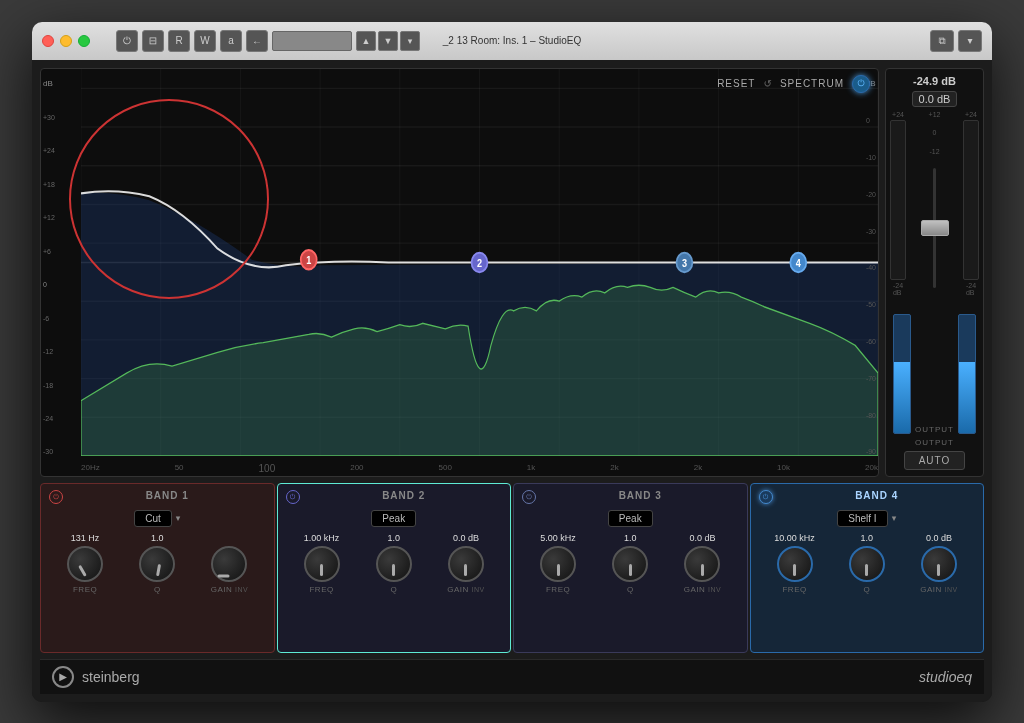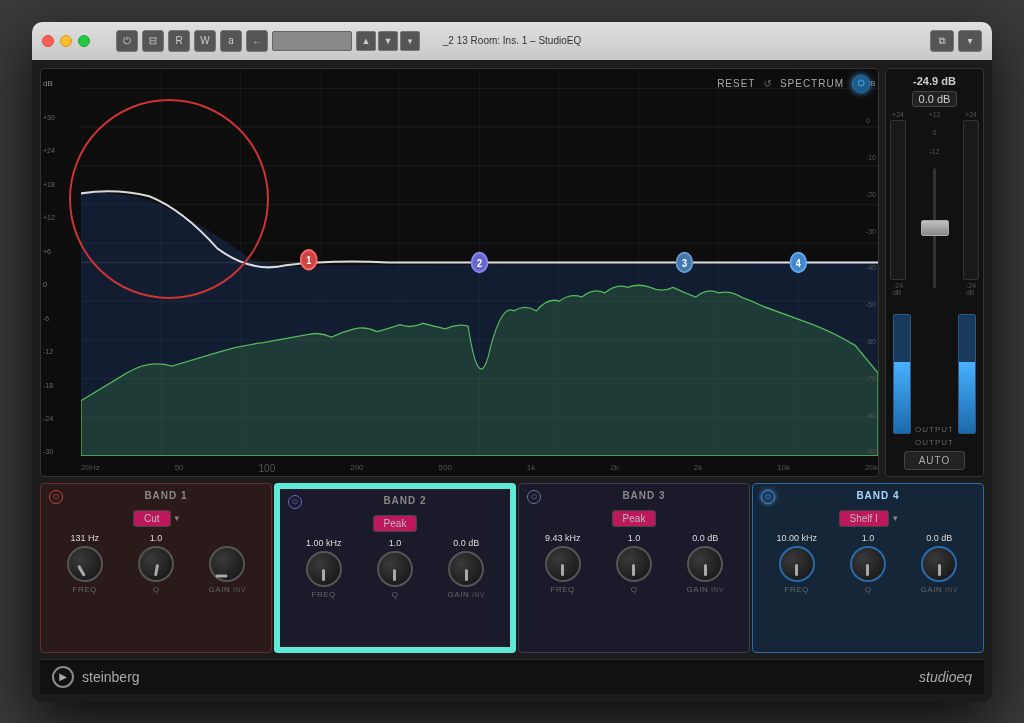--- a/index.html
+++ b/index.html
@@ -237,21 +237,21 @@
 
     .band-section {
       flex: 1;
       border-radius: 4px;
       padding: 6px 8px;
       display: flex;
       flex-direction: column;
       gap: 6px;
     }
     .band-1 { background: #2a1a1a; border: 1px solid #6a2a2a; }
-    .band-2 { background: #1a1a2a; border: 6px solid #5eead4; }
+    .band-2 { background: #1a1a2a; border: 1px solid #5eead4; }
     .band-3 { background: #1a1a2a; border: 1px solid #3a3a5a; }
     .band-4 { background: #1a2a3a; border: 1px solid #2a5a8a; }
 
     .band-header {
       display: flex;
       gap: 6px;
     }
     .band-power {
       width: 14px; height: 14px;
       border-radius: 50%;
@@ -271,21 +271,21 @@
     }
     .band-4 .band-title { color: #aad4ff; }
 
     .band-type-select {
       display: flex;
       align-items: center;
       justify-content: center;
       gap: 4px;
     }
     .band-type-btn {
-      background: #be185d;
+      background: #000000;
       border: 1px solid #444;
       border-radius: 3px;
       color: #bbb;
       font-size: 10px;
       padding: 2px 10px;
       cursor: pointer;
     }
     .band-type-arrow {
       color: #888; font-size: 9px; cursor: pointer;
     }
@@ -635,21 +635,21 @@
       <div class="band-section band-3">
         <div class="band-header">
           <div class="band-power" style="border-color:#6677aa;color:#6677aa;">⏻</div>
           <span class="band-title">BAND 3</span>
         </div>
         <div class="band-type-select">
           <button class="band-type-btn">Peak</button>
         </div>
         <div class="band-params">
           <div class="param-group">
-            <span class="param-value">9.43 kHz</span>
+            <span class="param-value">5.00 kHz</span>
             <div class="param-knob band-freq"></div>
             <span class="param-label">FREQ</span>
           </div>
           <div class="param-group">
             <span class="param-value">1.0</span>
             <div class="param-knob band-q"></div>
             <span class="param-label">Q</span>
           </div>
           <div class="param-group">
             <span class="param-value">0.0 dB</span>

